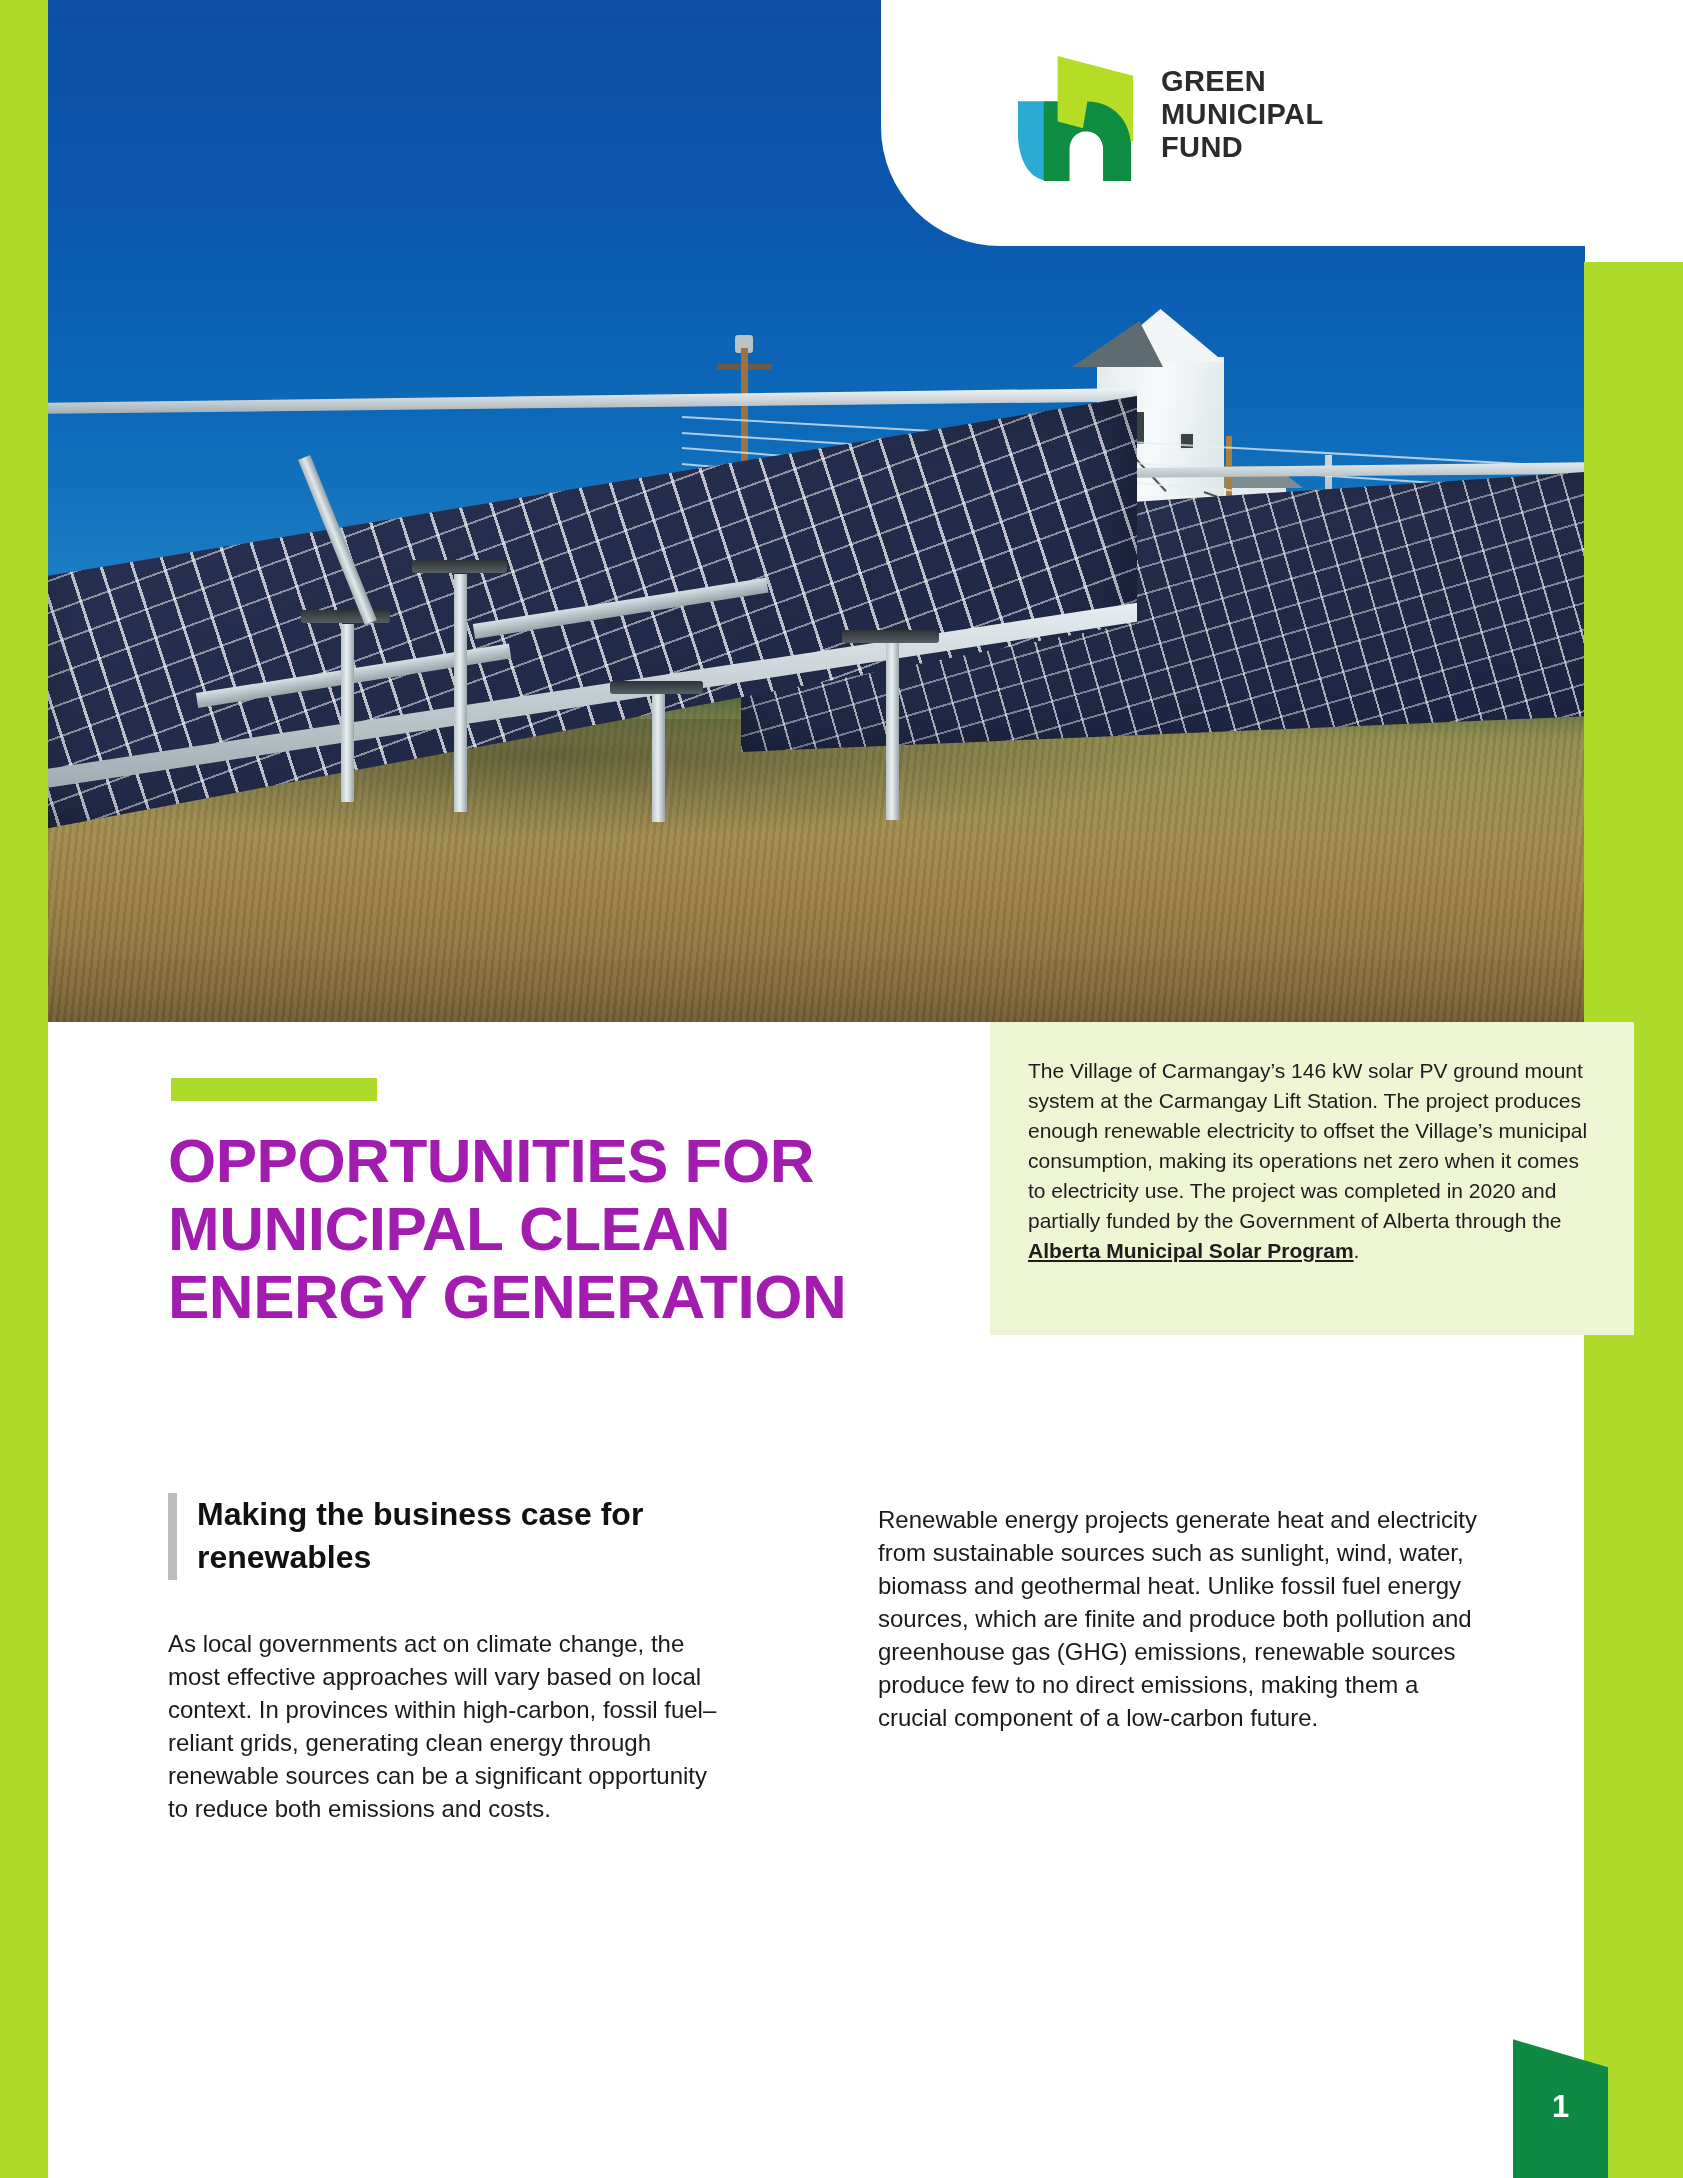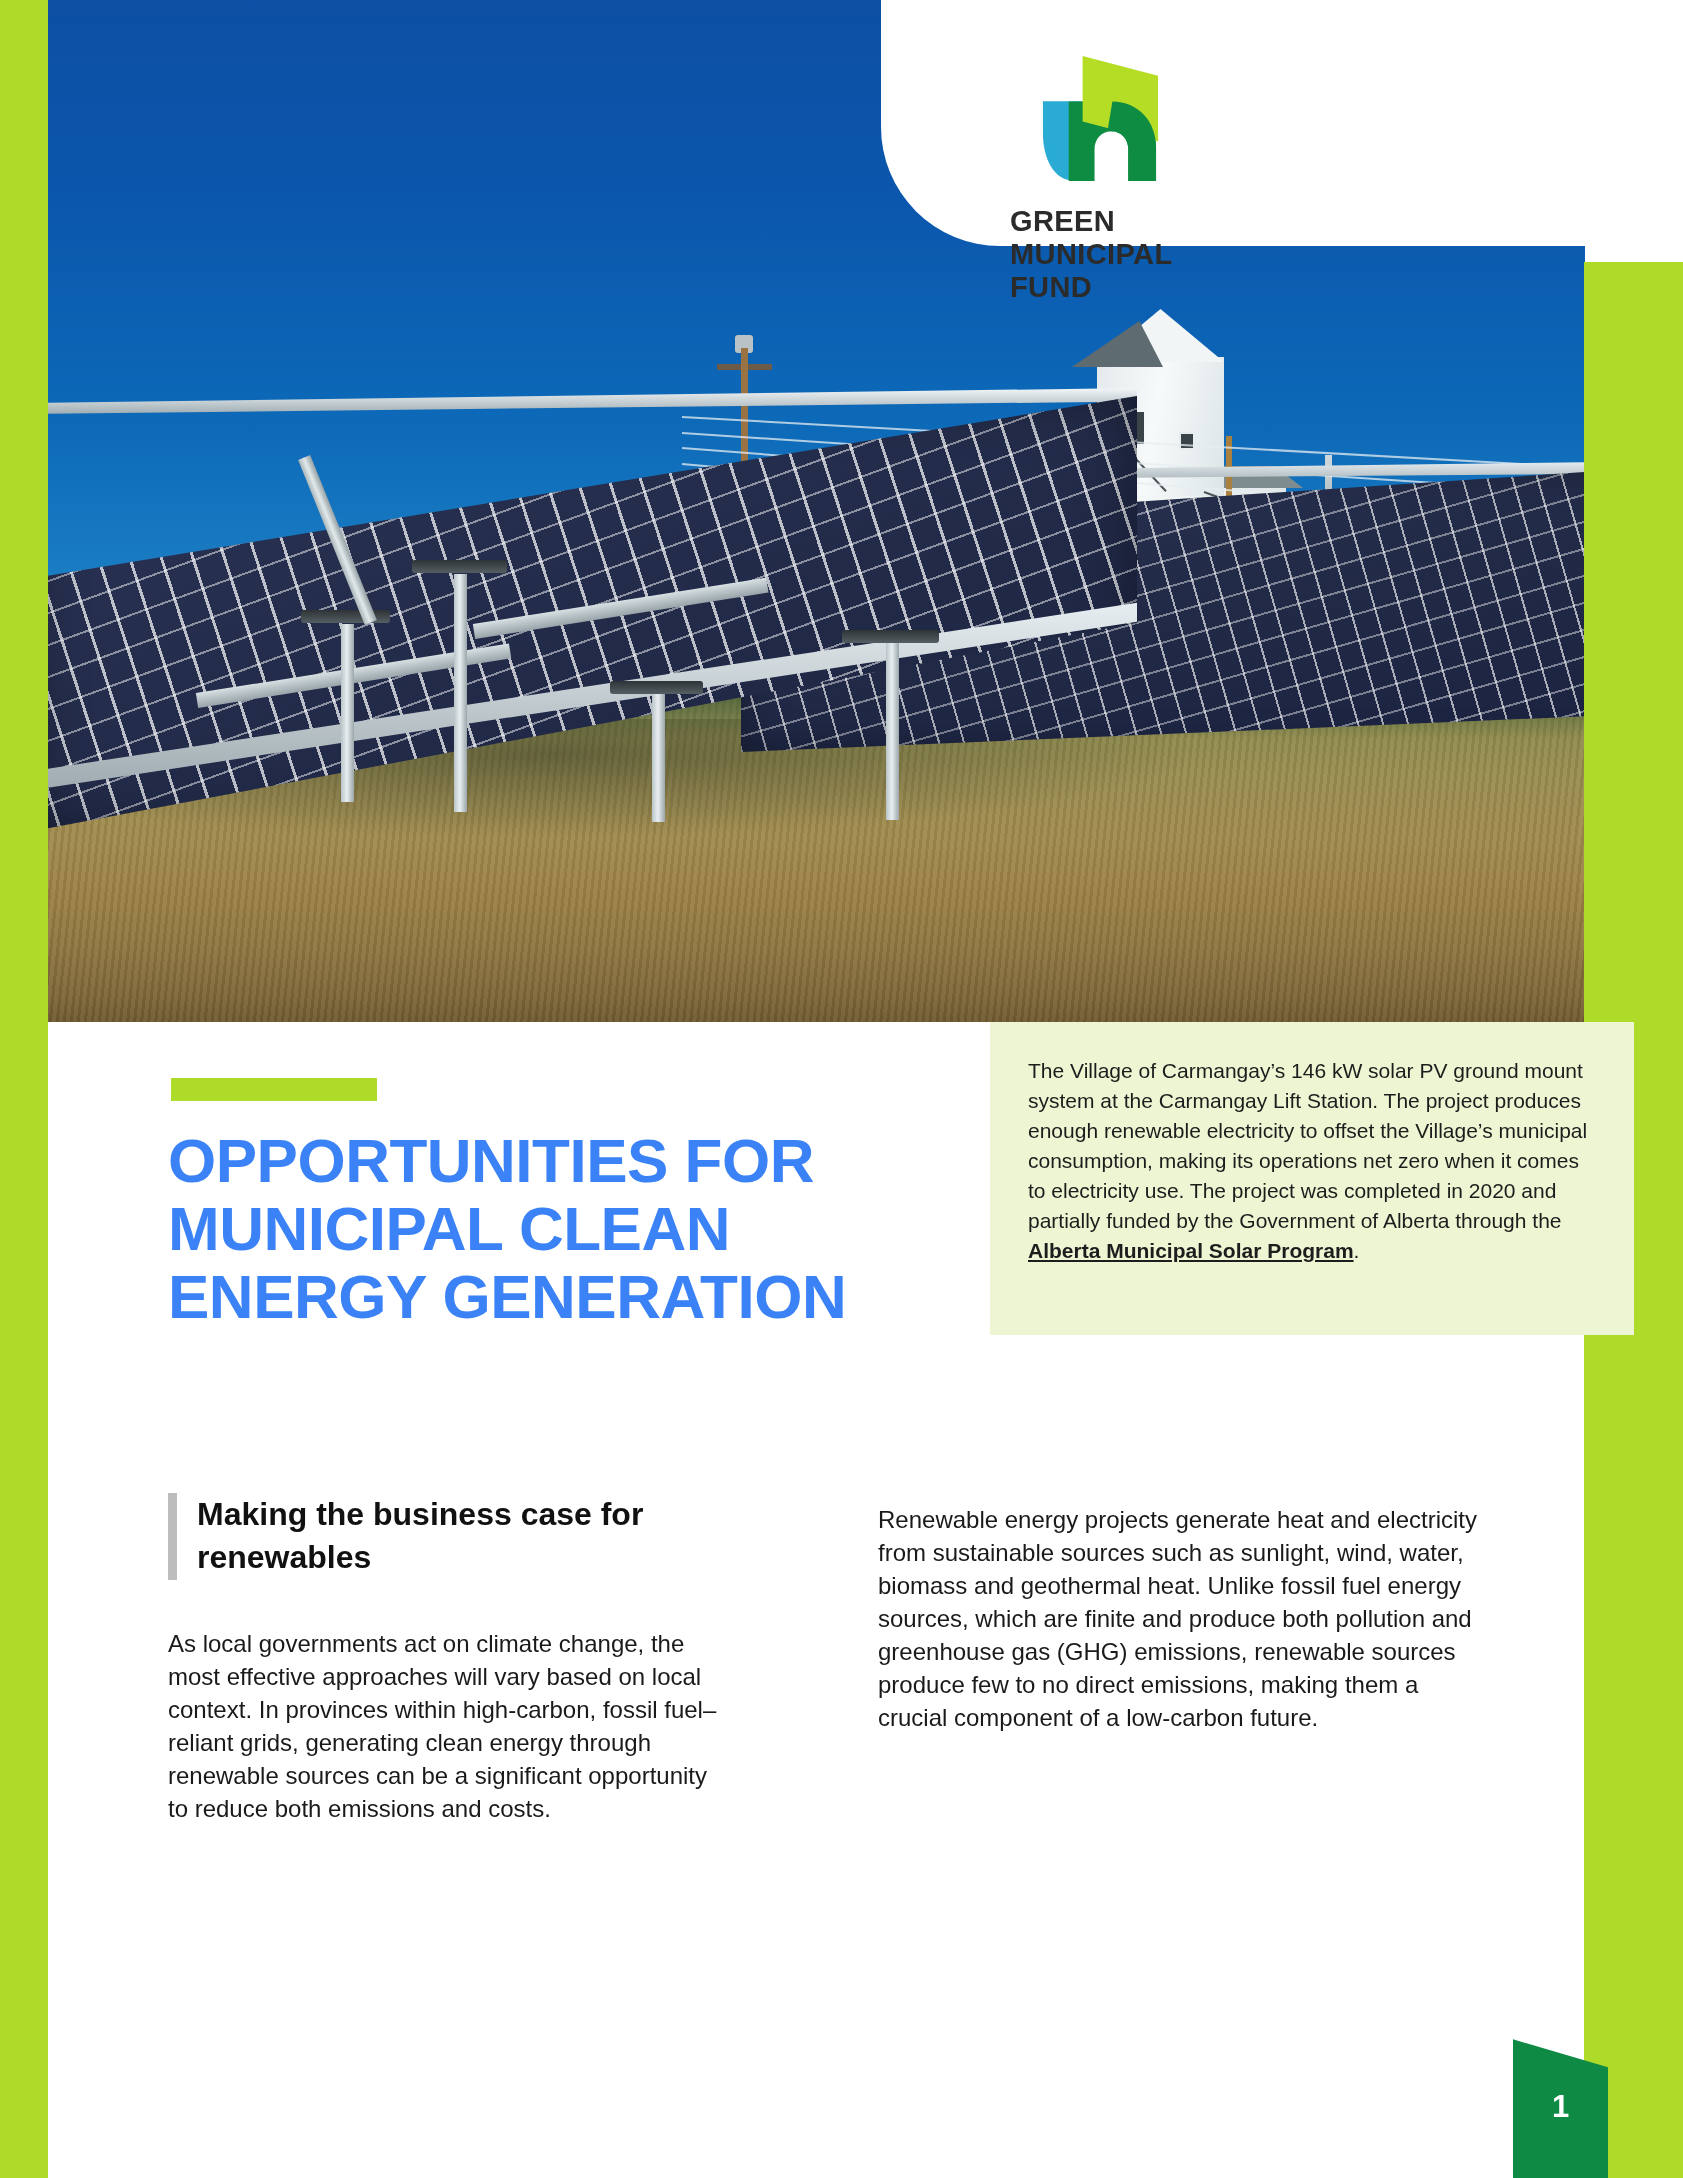--- a/index.html
+++ b/index.html
@@ -180,21 +180,21 @@
   .logo-panel {
     position: absolute;
     left: 881px; top: 0;
     width: 802px; height: 246px;
     background: #ffffff;
     border-bottom-left-radius: 119px;
   }
   .logo-row {
     position: absolute;
     left: 129px; top: 48px;
-    display: flex; align-items: center; gap: 24px; flex-direction: column;
+    display: flex; align-items: center; gap: 24px;
   }
   .logo-mark { position: relative; width: 127px; height: 133px; }
   .logo-words { display: flex; gap: 36px; }
   .logo-words .col {
     font-family: "Liberation Sans", sans-serif;
     font-weight: 700;
     font-size: 29px;
     line-height: 33px;
     letter-spacing: 0.4px;
     color: #2b2b2b;
@@ -230,21 +230,21 @@
   }
   .page-title {
     position: absolute;
     left: 168px; top: 1127px;
     width: 693px;
     font-family: "Liberation Sans", sans-serif;
     font-weight: 700;
     font-size: 62px;
     line-height: 68px;
     letter-spacing: -0.5px;
-    color: #3b82f6;
+    color: #a21caf;
     text-transform: uppercase;
   }
 
   
   .subhead-wrap {
     position: absolute;
     left: 168px; top: 1493px;
     width: 554px;
     display: flex; gap: 20px;
   }

